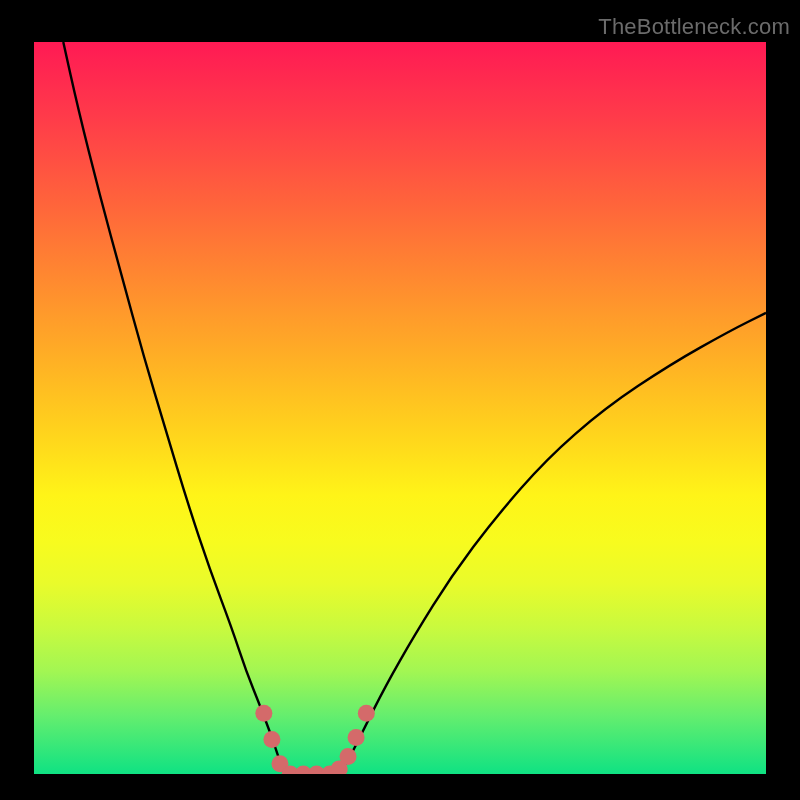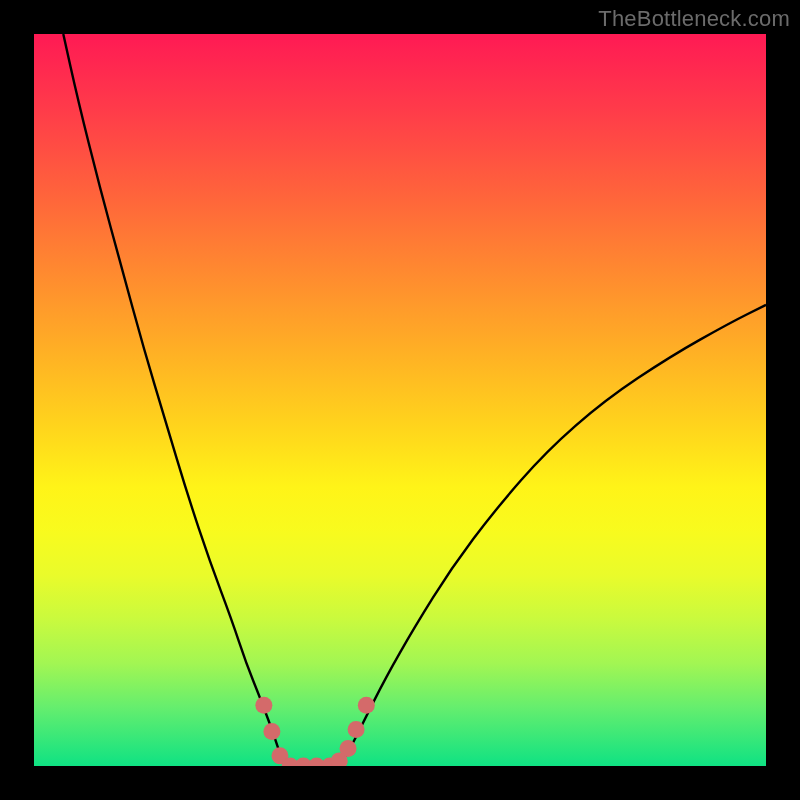--- a/index.html
+++ b/index.html
@@ -7,21 +7,21 @@
     padding: 0;
     width: 800px;
     height: 800px;
     background: #000;
     overflow: hidden;
     font-family: Arial, Helvetica, sans-serif;
   }
   .frame {
     position: absolute;
     left: 0;
-    top: 0;
+    top: 8px;
     width: 800px;
     height: 566px;
     background: #000;
   }
   .plot-area {
     position: absolute;
     left: 34px;
     top: 34px;
     width: 732px;
     height: 732px;

